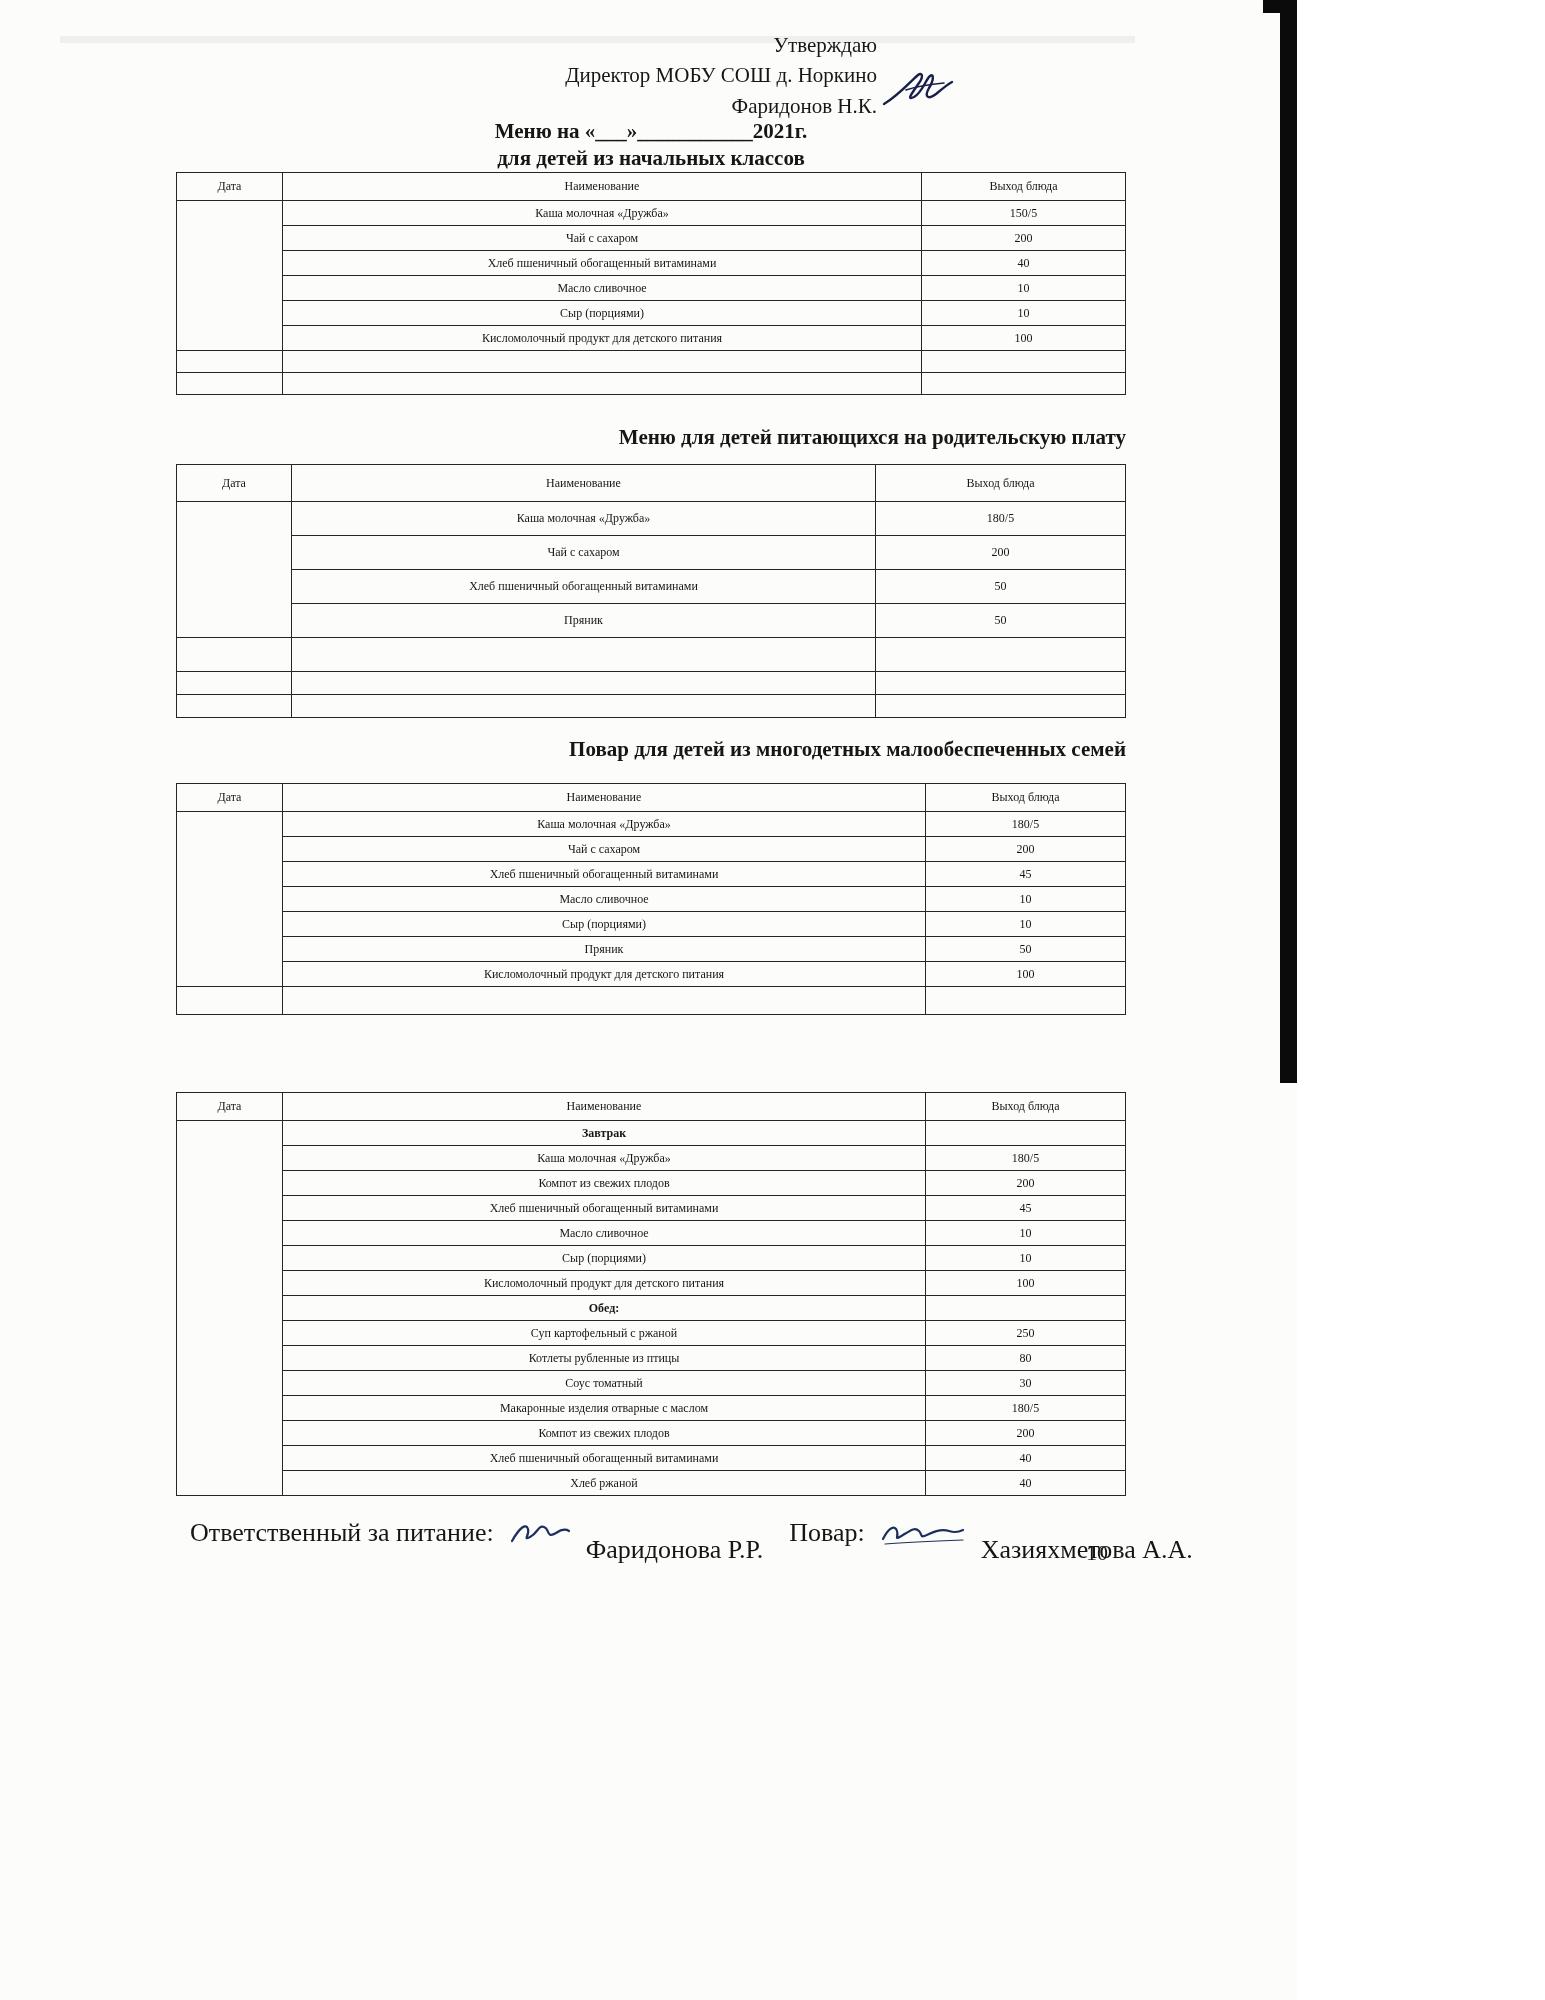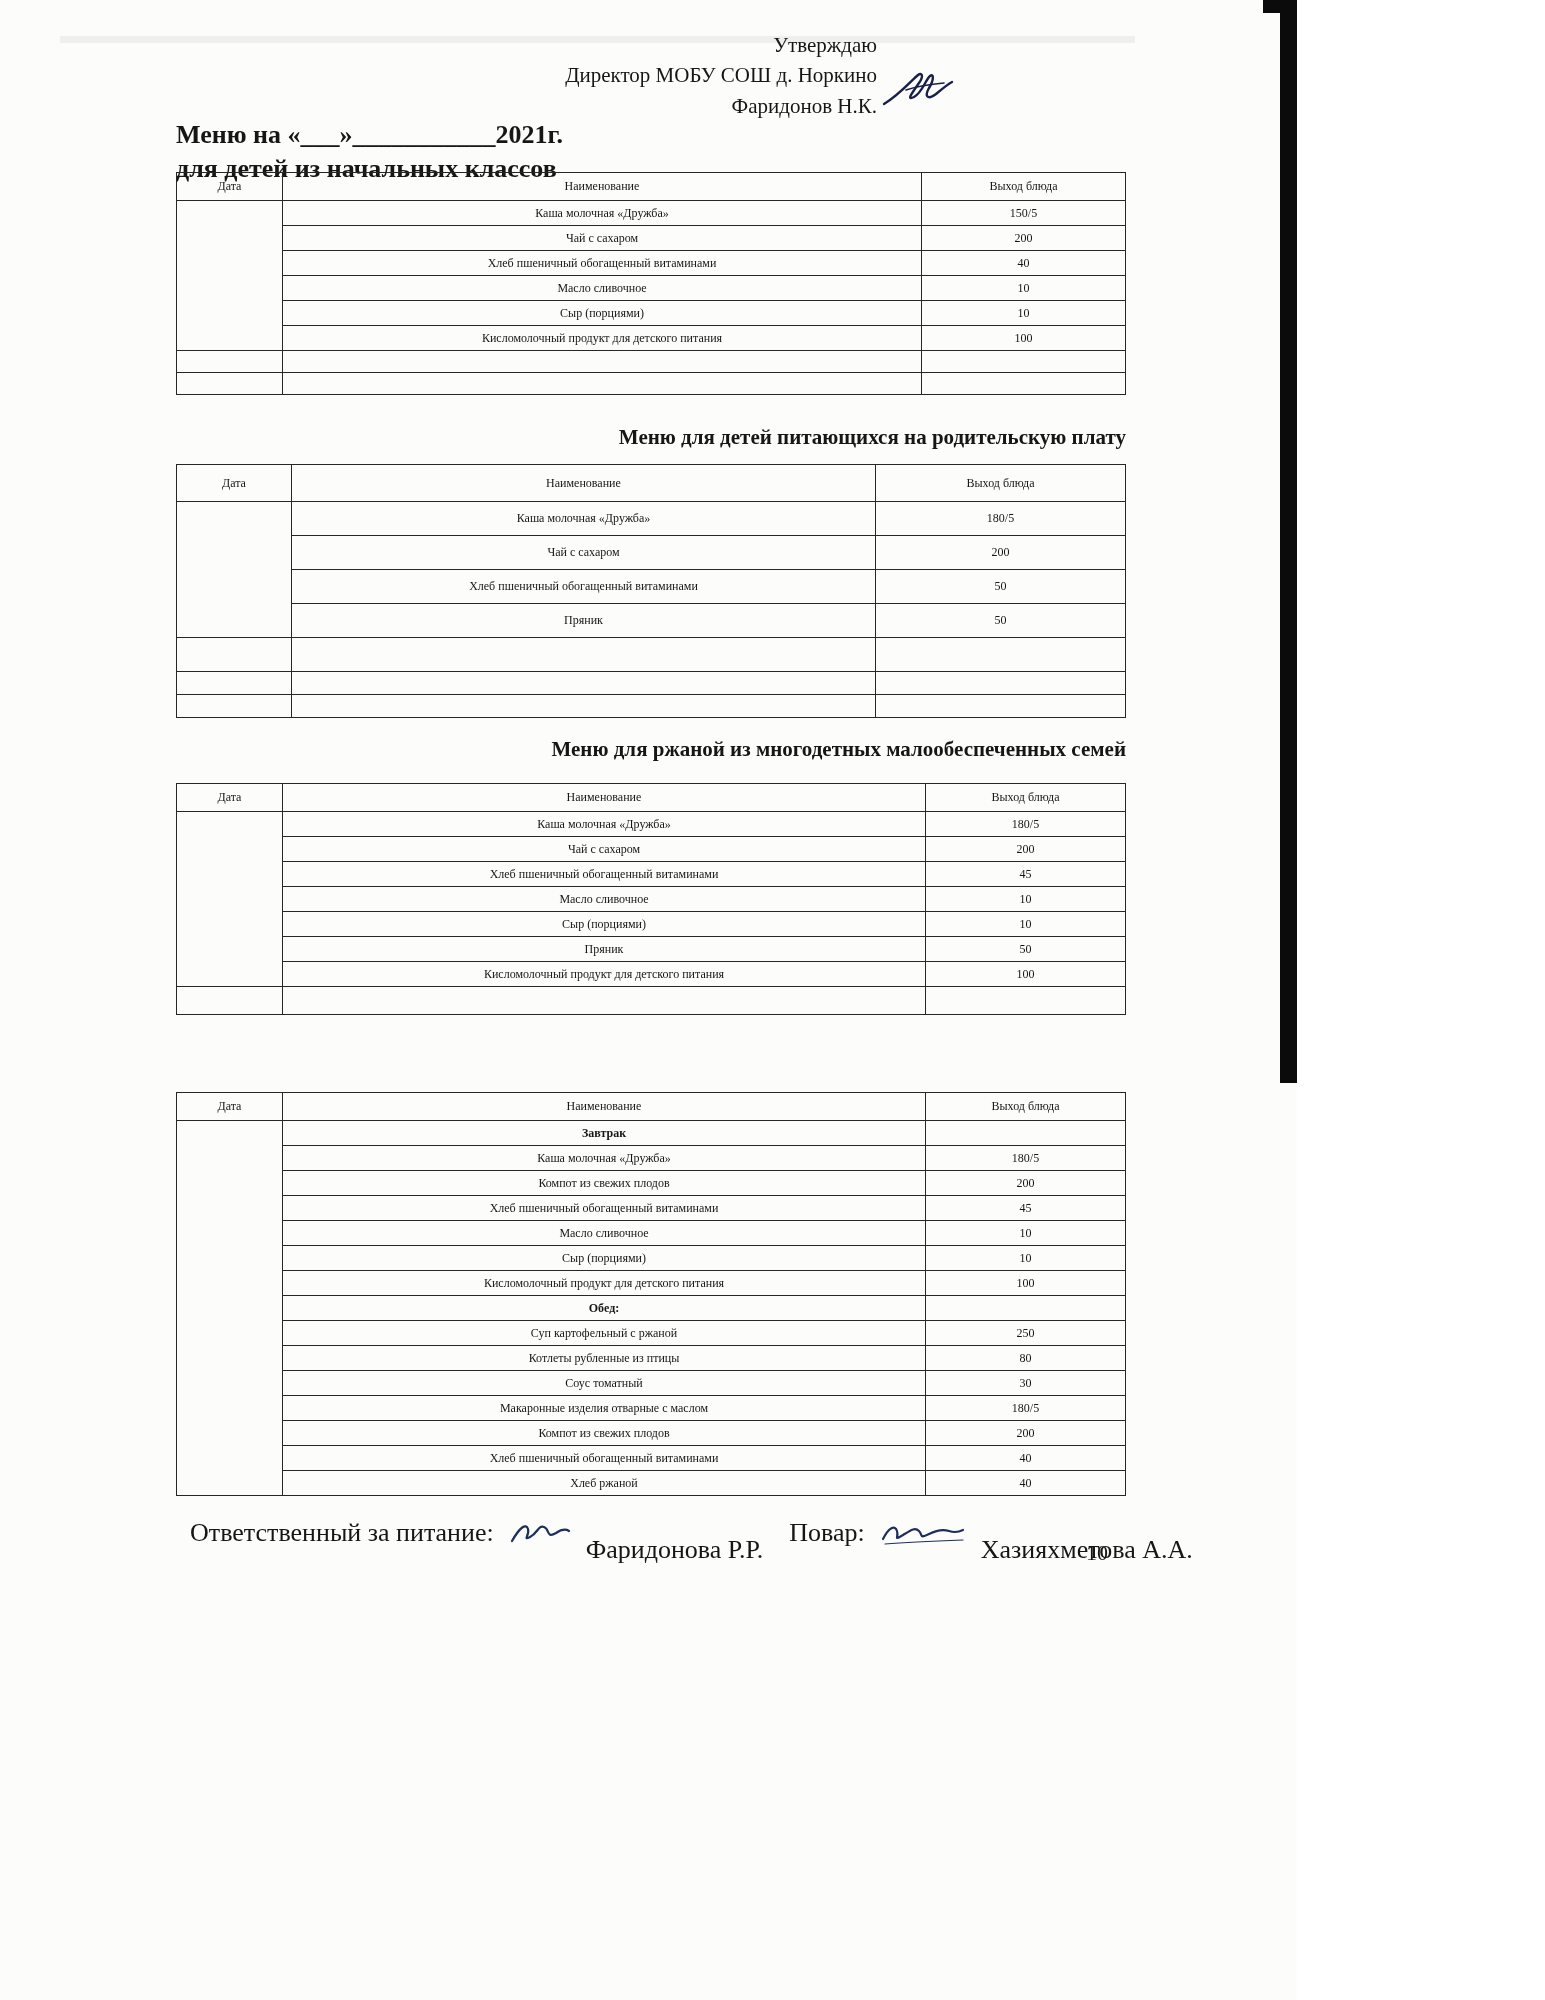--- a/index.html
+++ b/index.html
@@ -16,21 +16,21 @@
   
   .scan-bar { position: absolute; top: 0; right: 0; width: 17px; height: 1083px; background: #0b0b0b; }
   .scan-notch { position: absolute; top: 0; right: 0; width: 34px; height: 13px; background: #0b0b0b; }
   .scan-smudge { position: absolute; top: 36px; left: 60px; width: 1075px; height: 7px; background: rgba(40,40,40,0.06); }
 
   
   .approval { position: absolute; top: 30px; right: 420px; text-align: right; font-size: 21px; line-height: 1.45; }
   .approval-sig { position: absolute; left: 878px; top: 70px; }
 
   
-  .title-block { position: absolute; top: 118px; left: 176px; width: 950px; font-weight: bold; font-size: 26px; line-height: 1.3; }
+  .title-block { position: absolute; top: 118px; left: 176px; width: 950px; text-align: center; font-weight: bold; font-size: 21px; line-height: 1.3; }
   .section-title { position: absolute; left: 176px; width: 950px; text-align: right; font-weight: bold; font-size: 21px; line-height: 1.3; }
   #sec2-title { top: 424px; }
   #sec3-title { top: 736px; }
   #sec4-title { top: 1026px; }
 
   
   table.menu {
     position: absolute; left: 176px; width: 950px;
     border-collapse: collapse; table-layout: fixed;
     font-size: 12px;
@@ -191,21 +191,21 @@
           <td></td>
         </tr>
         <tr class="empty-row">
           <td></td>
           <td></td>
           <td></td>
         </tr>
       </tbody>
     </table>
 
-  <div id="sec3-title" class="section-title">Меню для ржаной из многодетных малообеспеченных семей</div>
+  <div id="sec3-title" class="section-title">Повар для детей из многодетных малообеспеченных семей</div>
   <table id="t2" class="menu t2">
       <tbody>
         <tr class="header-row">
           <td class="h-date">Дата</td>
           <td class="h-name">Наименование</td>
           <td class="h-out">Выход блюда</td>
         </tr>
         <tr>
           <td class="date-cell" rowspan="7"></td>
           <td class="name-cell">Каша молочная «Дружба»</td>

